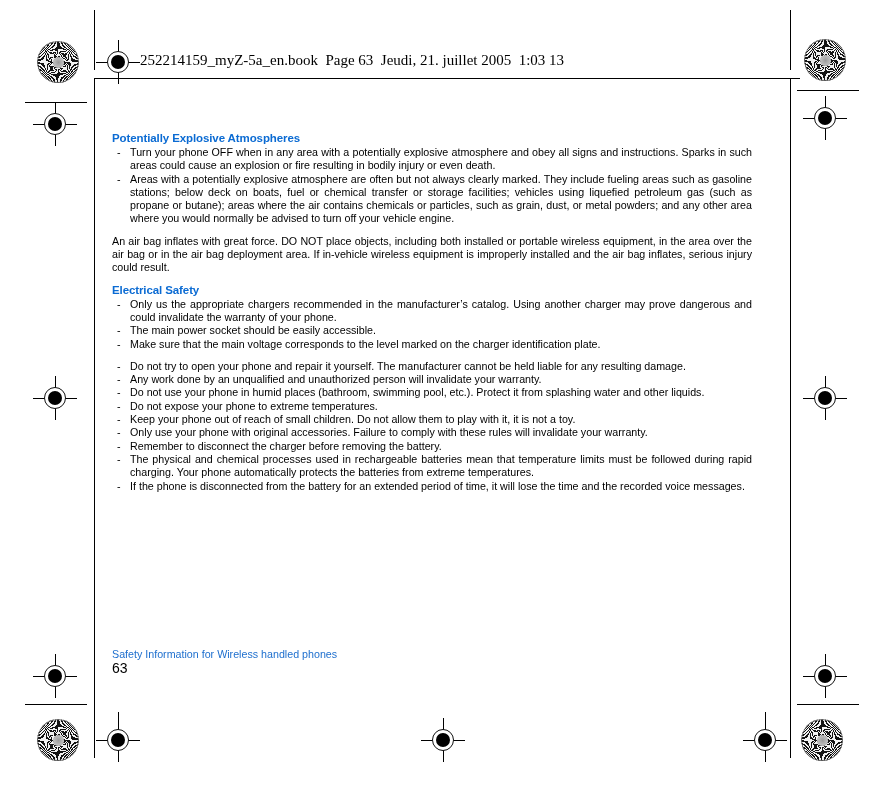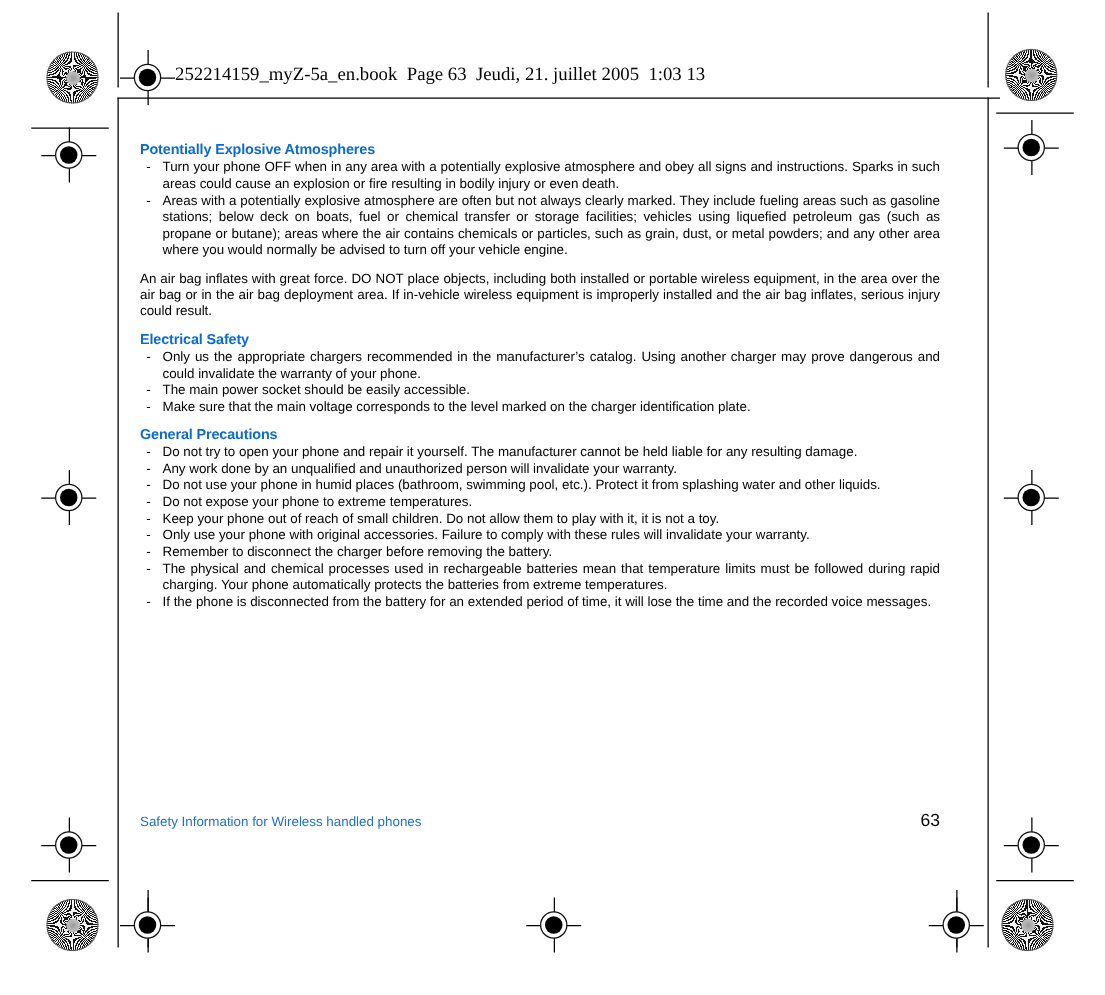--- a/index.html
+++ b/index.html
@@ -79,21 +79,21 @@
   #header-rule {
     position: absolute;
     left: 94px; top: 78px;
     width: 706px; height: 1px;
     background: #000;
   }
 
   
   #content {
     position: absolute;
-    left: 112px; top: 114px;
+    left: 112px; top: 132px;
     width: 640px;
   }
 
   h2.sec-head {
     margin: 0 0 1px 0;
     font-size: 11.5px;
     font-weight: bold;
     color: #0b6bd3;
     letter-spacing: -0.1px;
     line-height: 13px;
@@ -131,20 +131,21 @@
   .block-gap { height: 9px; }
 
   
   #footer {
     position: absolute;
     left: 112px; top: 648px;
     width: 640px;
     display: flex;
     align-items: baseline;
     justify-content: space-between;
+    flex-direction: column;
   }
   #footer-title {
     font-size: 10.7px;
     color: #1e6fce;
   }
   #footer-page {
     font-size: 14px;
     color: #000;
   }
 </style>
@@ -242,21 +243,20 @@
     <div class="block-gap"></div>
     <p class="para">An air bag inflates with great force. DO NOT place objects, including both installed or portable wireless equipment, in the area over the air bag or in the air bag deployment area. If in-vehicle wireless equipment is improperly installed and the air bag inflates, serious injury could result.</p>
     <div class="block-gap"></div>
     <h2 class="sec-head">Electrical Safety</h2>
     <ul class="dashlist">
       <li><span class="dash">-</span>Only us the appropriate chargers recommended in the manufacturer’s catalog. Using another charger may prove dangerous and could invalidate the warranty of your phone.</li>
       <li><span class="dash">-</span>The main power socket should be easily accessible.</li>
       <li><span class="dash">-</span>Make sure that the main voltage corresponds to the level marked on the charger identification plate.</li>
     </ul>
     <div class="block-gap"></div>
-    <h2 class="sec-head">General Precautions</h2>
     <ul class="dashlist">
       <li><span class="dash">-</span>Do not try to open your phone and repair it yourself. The manufacturer cannot be held liable for any resulting damage.</li>
       <li><span class="dash">-</span>Any work done by an unqualified and unauthorized person will invalidate your warranty.</li>
       <li><span class="dash">-</span>Do not use your phone in humid places (bathroom, swimming pool, etc.). Protect it from splashing water and other liquids.</li>
       <li><span class="dash">-</span>Do not expose your phone to extreme temperatures.</li>
       <li><span class="dash">-</span>Keep your phone out of reach of small children. Do not allow them to play with it, it is not a toy.</li>
       <li><span class="dash">-</span>Only use your phone with original accessories. Failure to comply with these rules will invalidate your warranty.</li>
       <li><span class="dash">-</span>Remember to disconnect the charger before removing the battery.</li>
       <li><span class="dash">-</span>The physical and chemical processes used in rechargeable batteries mean that temperature limits must be followed during rapid charging. Your phone automatically protects the batteries from extreme temperatures.</li>
       <li><span class="dash">-</span>If the phone is disconnected from the battery for an extended period of time, it will lose the time and the recorded voice messages.</li>

